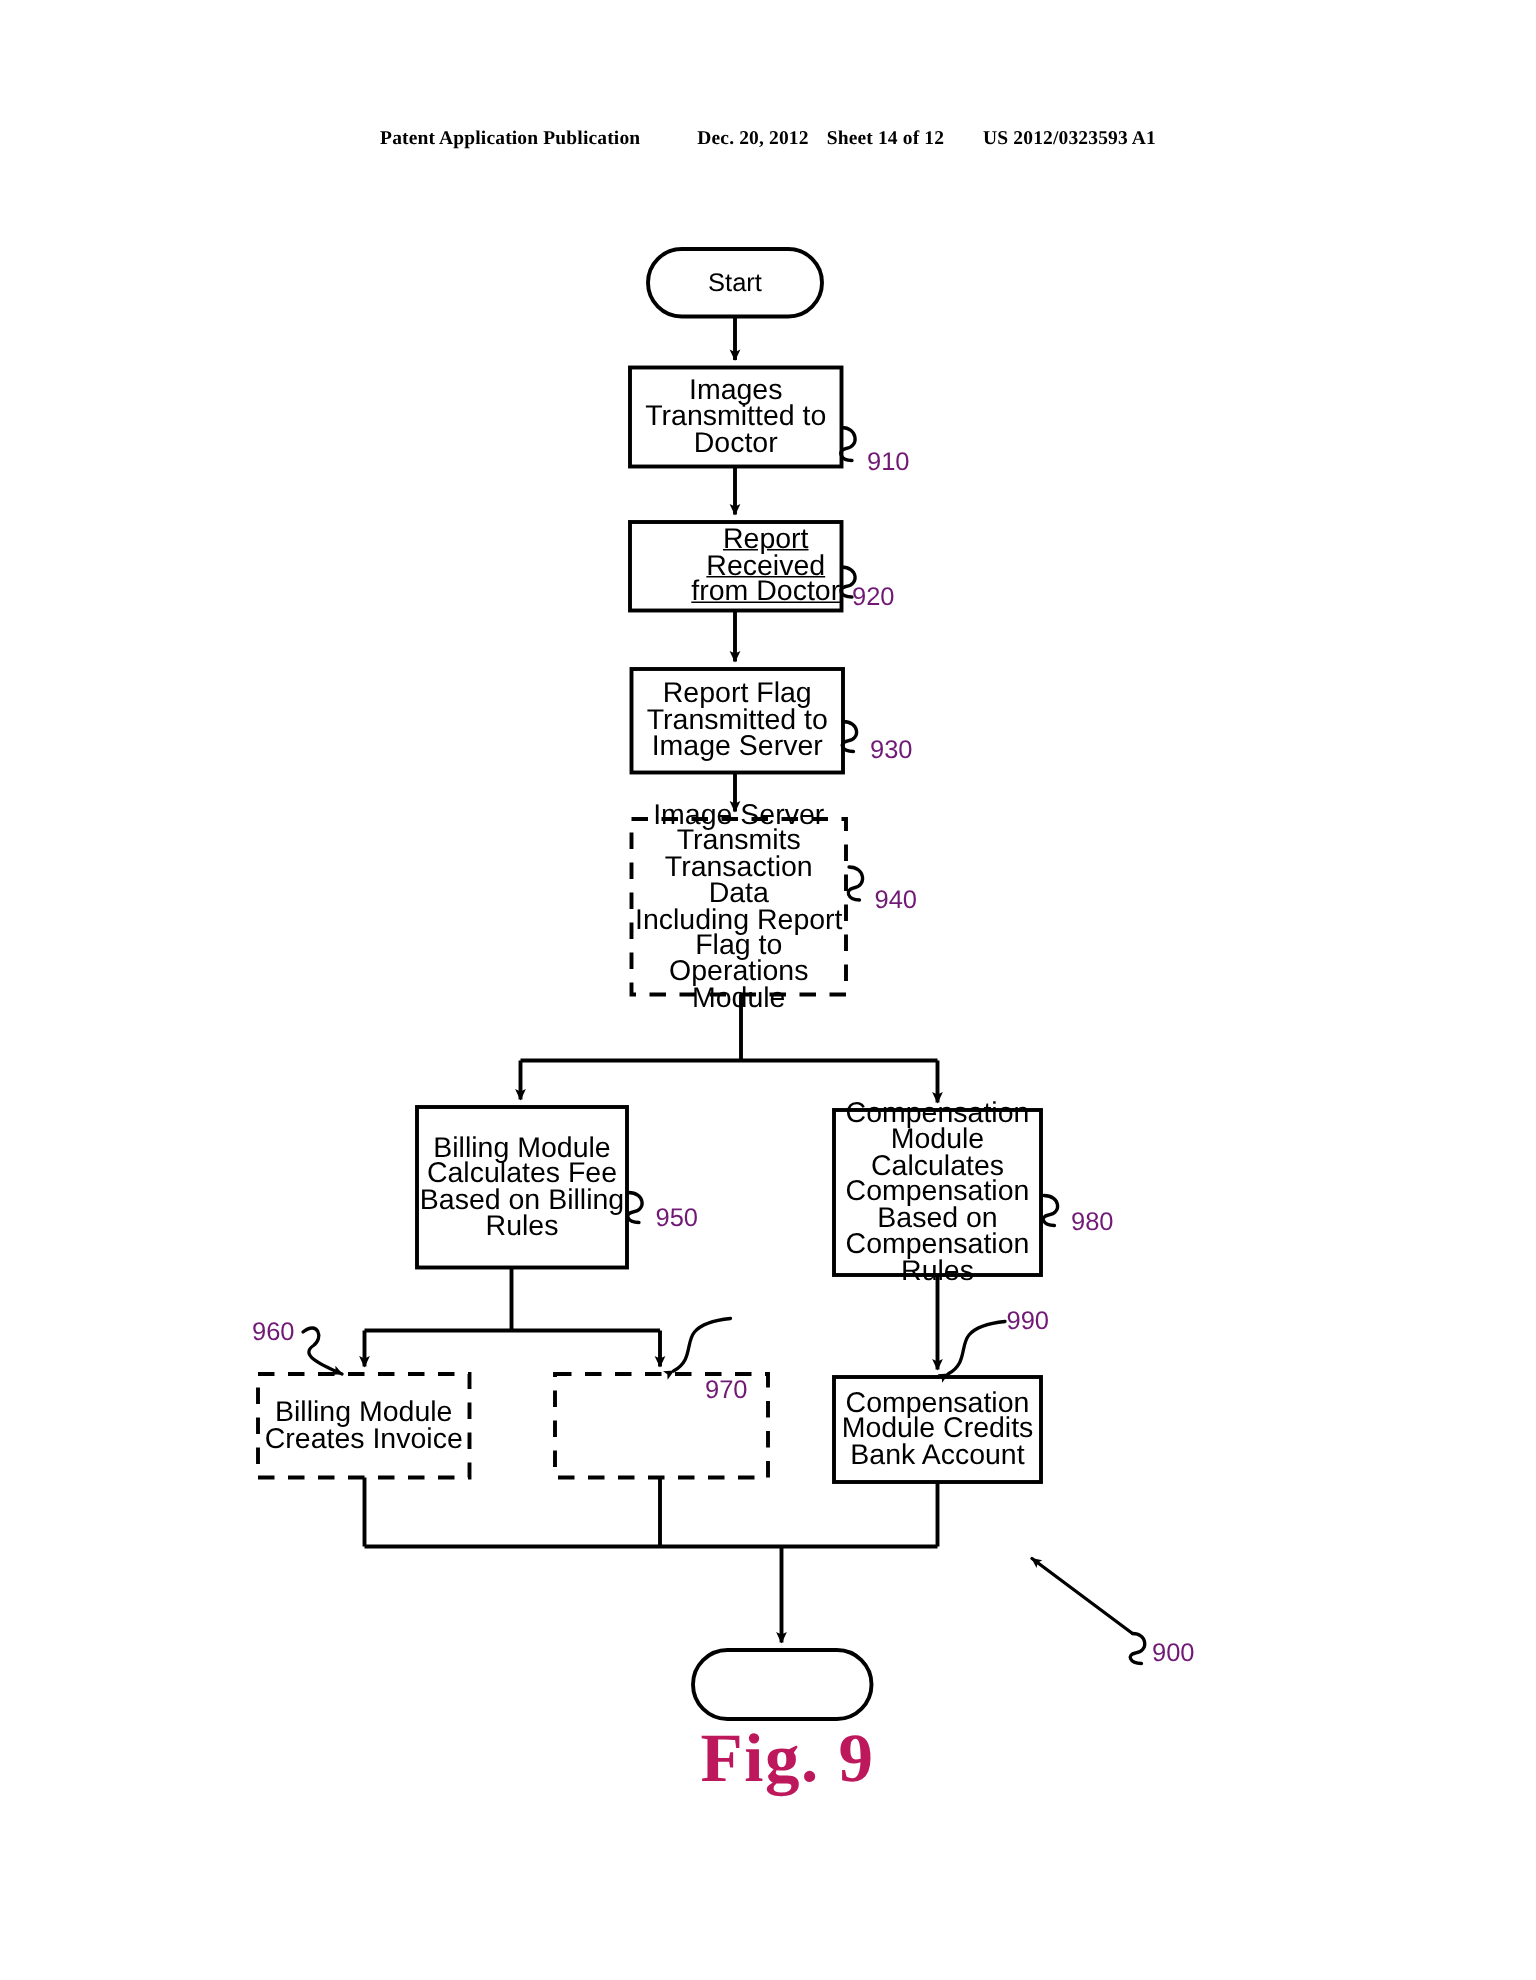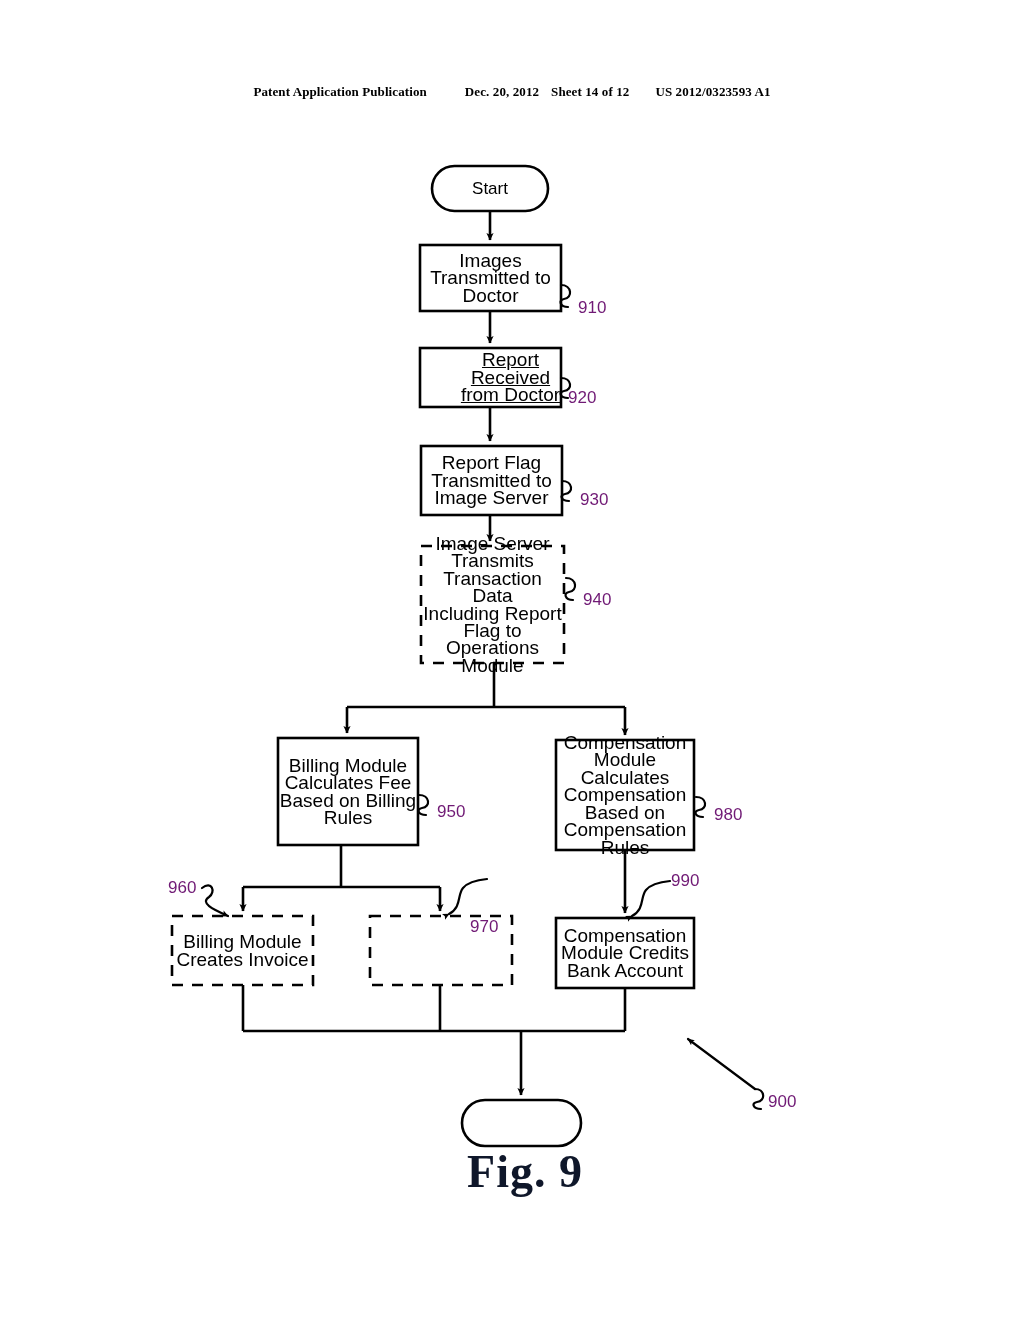--- a/index.html
+++ b/index.html
@@ -85,21 +85,21 @@
   #fig-caption {
     position: absolute;
     left: 430px;
     top: 1145px;
     width: 190px;
     text-align: center;
     font-family: "Liberation Serif", serif;
     font-weight: bold;
     font-size: 46px;
     letter-spacing: 1px;
-    color: #0f172a;
+    color: #be185d;
   }
 </style>
 </head>
 <body>
 
 <div id="page-header">
   <span class="hdr-seg">Patent Application Publication</span>
   <span class="gap-lg"></span>
   <span class="hdr-seg">Dec. 20, 2012</span>
   <span class="gap-sm"></span>

